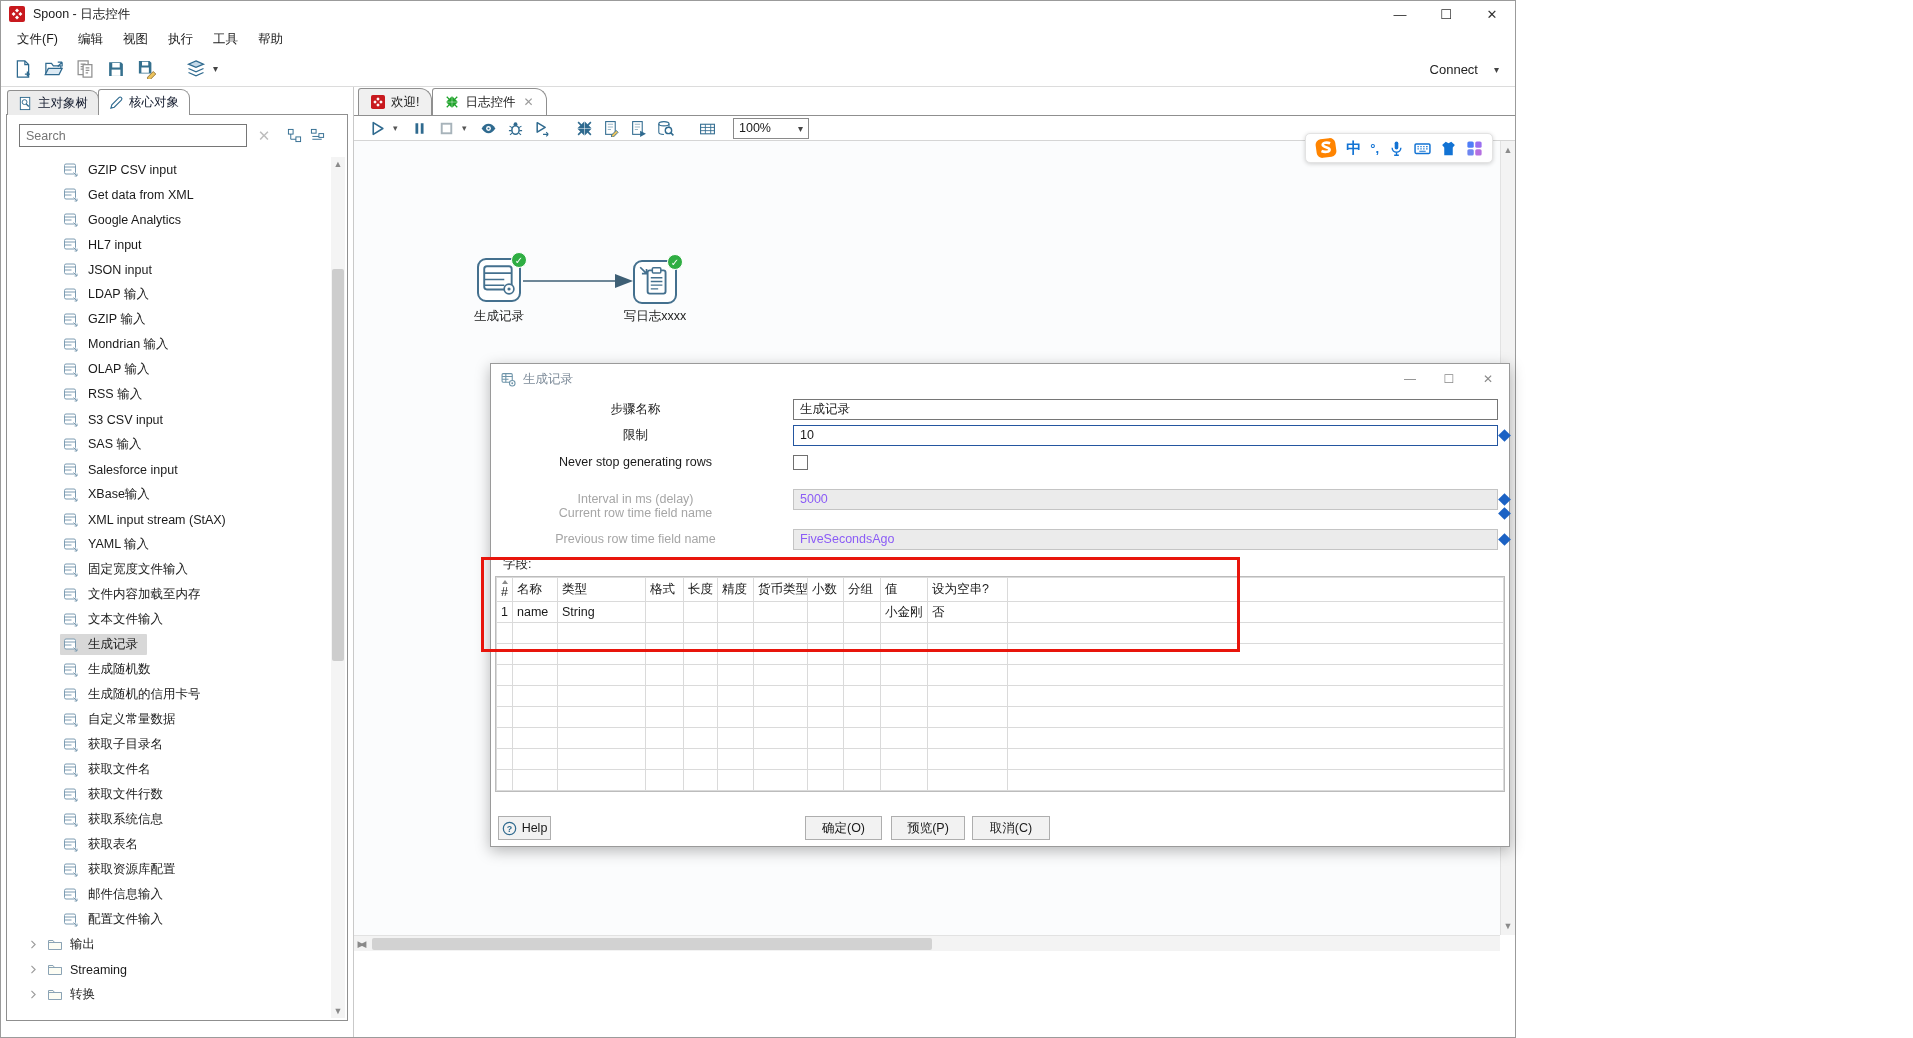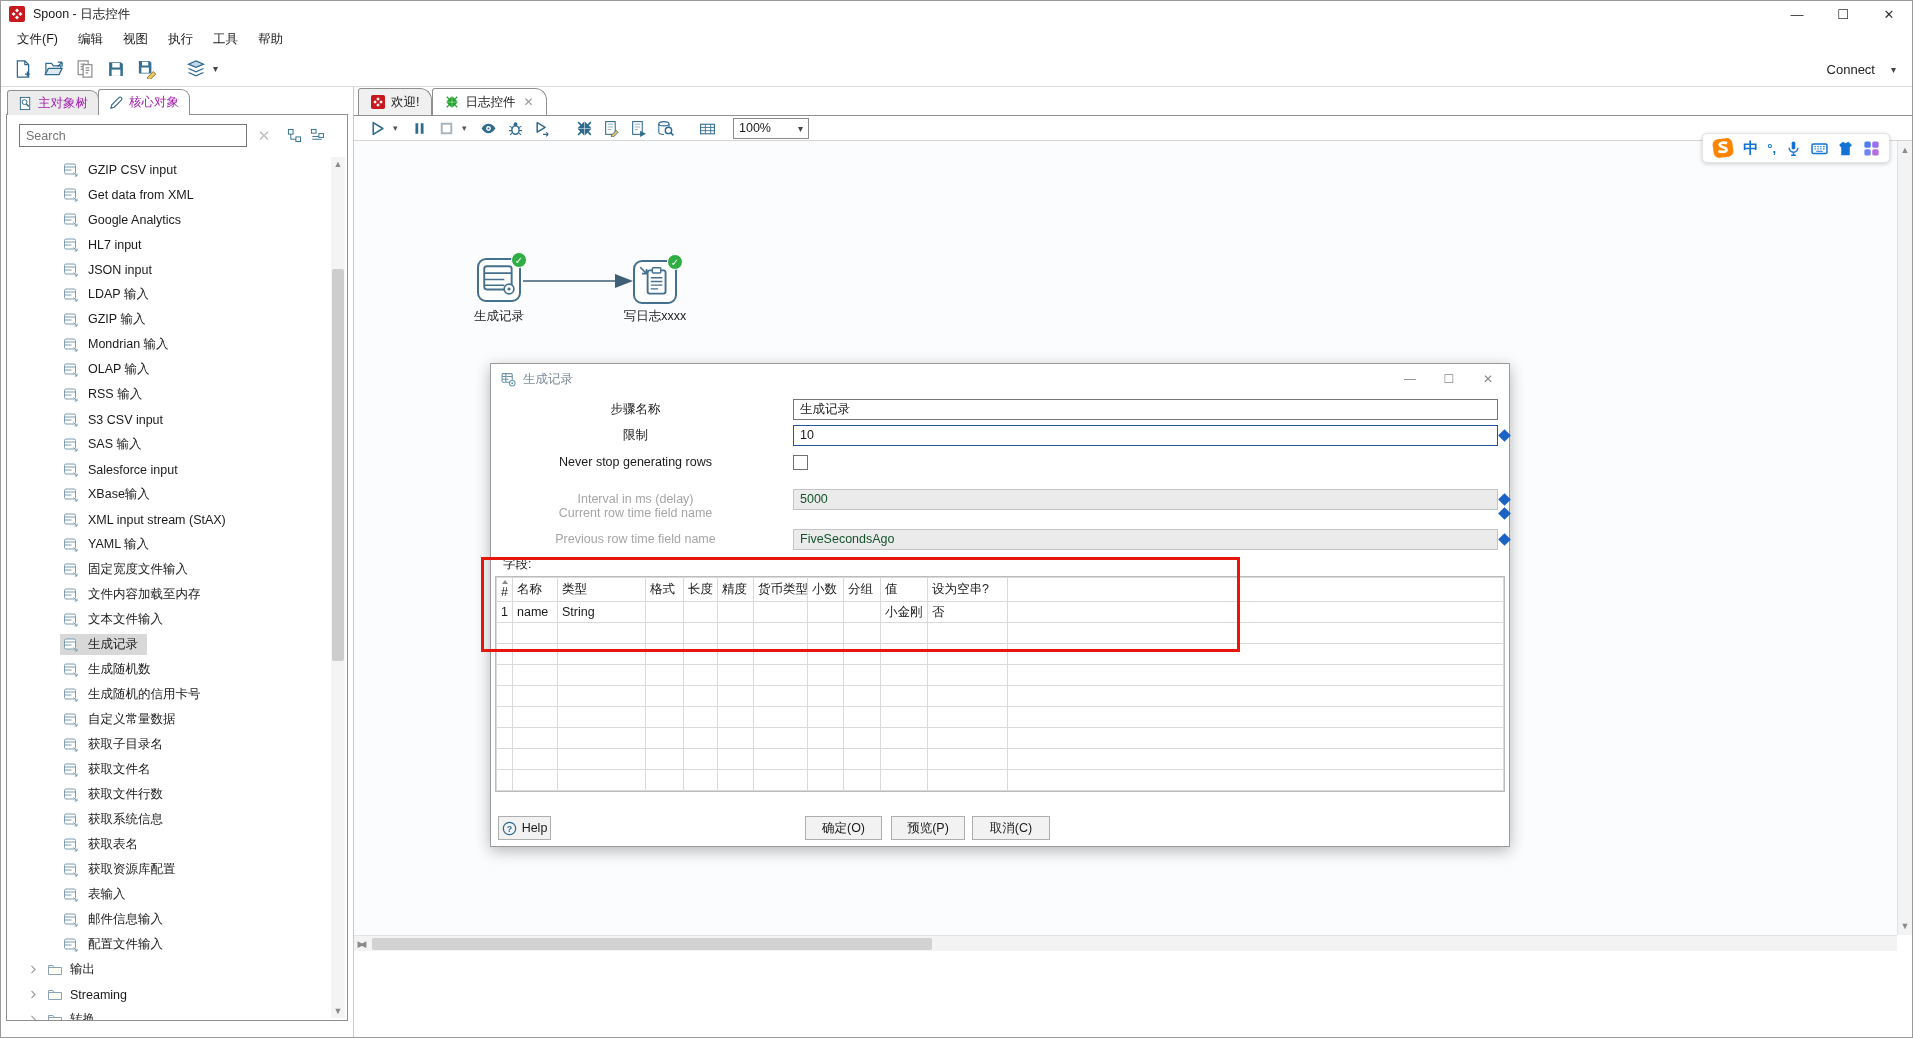--- a/index.html
+++ b/index.html
@@ -1,18 +1,18 @@
 <!DOCTYPE html>
 <html lang="zh"><head>
 <meta charset="utf-8">
 <style>
   * { margin:0; padding:0; box-sizing:border-box; }
   html,body { width:1913px; height:1038px; overflow:hidden;
     font-family:"Liberation Sans","DejaVu Sans",sans-serif; font-size:12.5px; color:#1a1a1a; background:#fff; }
-  .window { position:relative; width:1913px; height:1038px; background:#fff; border:1px solid #9b9b9b; }
+  .window { position:relative; width:1516px; height:1038px; background:#fff; border:1px solid #9b9b9b; }
 
   
   .titlebar { height:26px; display:flex; align-items:center; padding-left:8px; gap:8px; background:#fff; }
   .titlebar .title { font-size:12.5px; }
   .win-controls { position:absolute; top:0; right:0; display:flex; }
   .win-btn { width:46px; height:26px; display:flex; align-items:center; justify-content:center; font-size:13px; color:#333; }
 
   
   .menubar { height:24px; display:flex; align-items:center; padding-left:6px; }
   .menu-item { padding:3px 10px; }
@@ -25,21 +25,21 @@
   .connect-box { position:absolute; right:16px; top:0; height:36px; display:flex; align-items:center; gap:16px; }
   .connect-label { font-size:13px; color:#222; }
 
   
   .main { position:absolute; top:86px; left:0; right:0; bottom:0; }
 
   
   .sidebar { position:absolute; left:0; top:0; width:350px; bottom:0; }
   .side-tabs { position:absolute; top:2px; left:6px; display:flex; align-items:flex-end; height:26px; z-index:2; }
   .stab { height:25px; display:flex; align-items:center; gap:5px; padding:0 10px; border:1px solid #8f8f8f;
-    border-bottom:none; border-radius:3px 9px 0 0; background:#ececec; color:#a21caf; margin-right:-1px; }
+    border-bottom:none; border-radius:3px 9px 0 0; background:#ececec; color:#0f172a; margin-right:-1px; }
   .stab.active { background:#fff; height:26px; }
   .side-panel { position:absolute; top:27px; left:5px; right:3px; bottom:16px; border:1px solid #8f8f8f; background:#fff; overflow:hidden; }
   .search-row { display:flex; align-items:center; margin:9px 8px 4px 12px; }
   .search-input { width:228px; height:23px; border:1px solid #767676; padding:0 6px; font-size:12.5px; color:#8a8a8a;
     font-family:"Liberation Sans","DejaVu Sans",sans-serif; }
   .clear-x { color:#bdbdbd; font-size:15px; margin-left:8px; width:18px; text-align:center; }
   .tree-tools { margin-left:auto; display:flex; gap:8px; margin-right:14px; }
   .tree { position:absolute; top:42px; left:0; right:17px; bottom:0; }
   .titem { height:25px; display:flex; align-items:center; padding-left:53px; }
   .titem .hl { display:inline-flex; align-items:center; gap:9px; padding:2px 9px 2px 3px; border-radius:1px; }
@@ -87,21 +87,21 @@
   .dialog { position:absolute; left:136px; top:222px; width:1020px; height:484px; background:#fff;
     border:1px solid #9a9a9a; box-shadow:0 4px 14px rgba(0,0,0,.28); z-index:10; }
   .dtitle { height:30px; display:flex; align-items:center; gap:7px; padding-left:10px; color:#7d8b99; }
   .dctl { position:absolute; top:0; height:30px; width:30px; display:flex; align-items:center; justify-content:center; color:#8a8a8a; font-size:12px; }
   .frow { position:absolute; left:0; width:100%; height:22px; display:flex; align-items:center; }
   .flabel { width:296px; text-align:center; padding-right:7px; white-space:nowrap; }
   .flabel.dis { color:#a6a6a6; }
   .finput { position:absolute; left:302px; width:705px; height:21px; border:1px solid #767676; background:#fff;
     display:flex; align-items:center; padding:0 6px; }
   .finput.focus { border:1px solid #2456a0; }
-  .finput.dis { background:#ebebeb; border-color:#c4c4c4; color:#14532d; }
+  .finput.dis { background:#ebebeb; border-color:#c4c4c4; color:#8b5cf6; }
   .vdiamond { position:absolute; left:1009px; width:9px; height:9px; background:#1c62c4; transform:rotate(45deg); }
   .checkbox { position:absolute; left:302px; width:15px; height:15px; border:1px solid #707070; background:#fff; }
   .fields-label { position:absolute; left:12px; top:192px; }
   .ftable-box { position:absolute; left:4px; top:212px; width:1010px; height:216px; border:1px solid #bcbcbc; background:#fff; overflow:hidden; }
   table.ftable { border-collapse:collapse; width:100%; table-layout:fixed; }
   .ftable td, .ftable th { border:1px solid #dadada; font-weight:normal; text-align:left; padding:0 4px;
     height:21px; overflow:hidden; white-space:nowrap; font-size:12.5px; }
   .ftable tr.head td { height:24px; }
   .num-caret { width:0; height:0; border-left:3px solid transparent; border-right:3px solid transparent;
     border-bottom:4px solid #8a8a8a; margin:0 auto 1px; }
@@ -531,30 +531,20 @@
                 <span>获取资源库配置</span>
               </span>
             </div>
             <div class="titem">
               <span class="hl">
                 <svg width="16" height="16" viewBox="0 0 16 16" xmlns="http://www.w3.org/2000/svg">
                   <rect x="1.5" y="2" width="11" height="10" rx="1.5" fill="#fff" stroke="#7d9cb2"></rect>
                   <path d="M1.5 5h11M1.5 8h7" stroke="#7d9cb2" fill="none"></path>
                   <path d="M10.5 10.5l3.5 3.5m0-2.4v2.4h-2.4" stroke="#7d9cb2" fill="none"></path>
                 </svg>
-                <span>表输入</span>
-              </span>
-            </div>
-            <div class="titem">
-              <span class="hl">
-                <svg width="16" height="16" viewBox="0 0 16 16" xmlns="http://www.w3.org/2000/svg">
-                  <rect x="1.5" y="2" width="11" height="10" rx="1.5" fill="#fff" stroke="#7d9cb2"></rect>
-                  <path d="M1.5 5h11M1.5 8h7" stroke="#7d9cb2" fill="none"></path>
-                  <path d="M10.5 10.5l3.5 3.5m0-2.4v2.4h-2.4" stroke="#7d9cb2" fill="none"></path>
-                </svg>
                 <span>邮件信息输入</span>
               </span>
             </div>
             <div class="titem">
               <span class="hl">
                 <svg width="16" height="16" viewBox="0 0 16 16" xmlns="http://www.w3.org/2000/svg">
                   <rect x="1.5" y="2" width="11" height="10" rx="1.5" fill="#fff" stroke="#7d9cb2"></rect>
                   <path d="M1.5 5h11M1.5 8h7" stroke="#7d9cb2" fill="none"></path>
                   <path d="M10.5 10.5l3.5 3.5m0-2.4v2.4h-2.4" stroke="#7d9cb2" fill="none"></path>
                 </svg>

